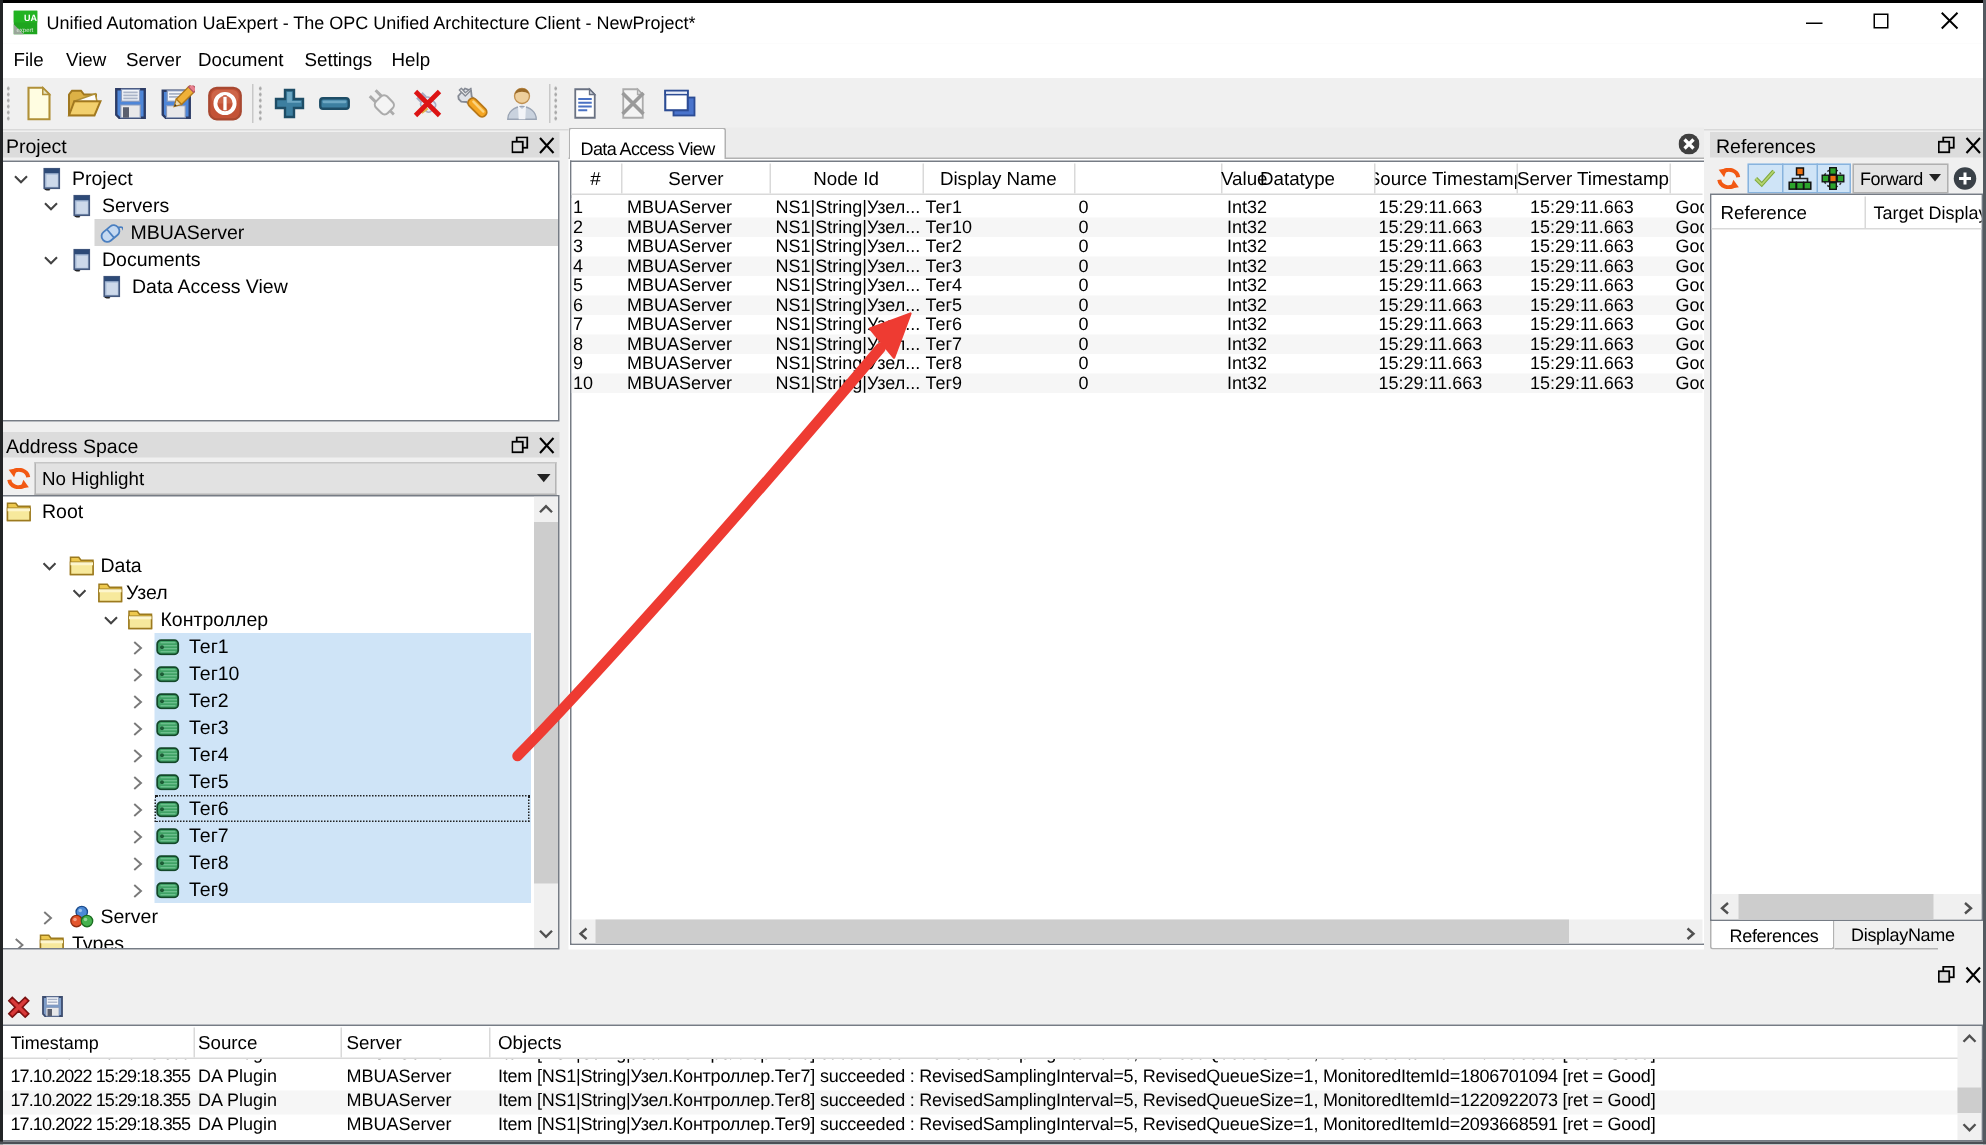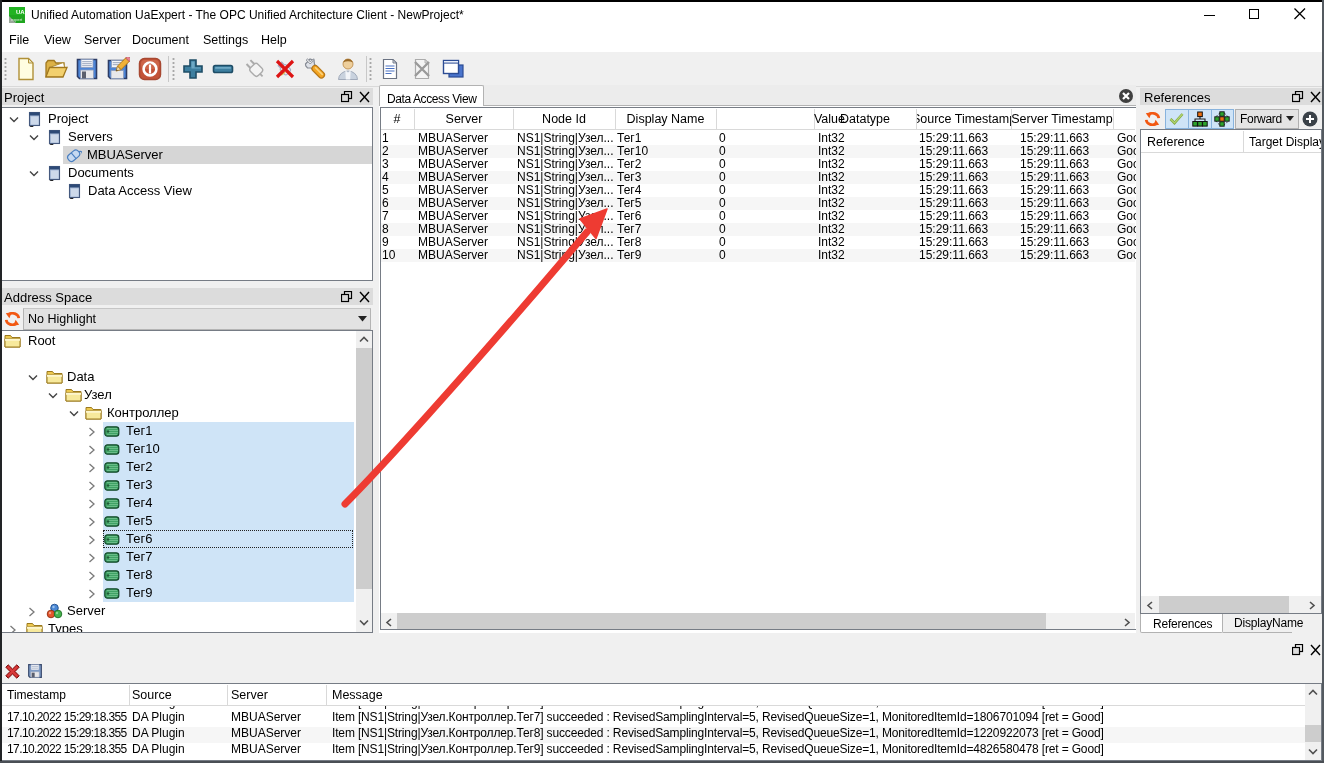--- a/index.html
+++ b/index.html
@@ -699,21 +699,21 @@
 </svg>
 
 <div class="frame" style="left:0px;top:683px;width:1322px;height:78px;overflow:hidden">
   <div class="abs" style="left:0;top:0;width:1320px;height:22px;background:#fff;border-bottom:1px solid #d9d9d9"></div>
   <div class="abs" style="left:128px;top:1px;width:1px;height:20px;background:#d9d9d9"></div>
   <div class="abs" style="left:226px;top:1px;width:1px;height:20px;background:#d9d9d9"></div>
   <div class="abs" style="left:325px;top:1px;width:1px;height:20px;background:#d9d9d9"></div>
   <span class="abs" style="left:6px;top:4px;font-size:12px">Timestamp</span>
   <span class="abs" style="left:131px;top:4px;font-size:12.5px">Source</span>
   <span class="abs" style="left:230px;top:4px;font-size:12.5px">Server</span>
-  <span class="abs" style="left:331px;top:4px;font-size:12.5px">Message</span>
+  <span class="abs" style="left:331px;top:4px;font-size:12.5px">Objects</span>
   <div class="abs" style="left:0;top:22px;width:1305px;height:5px;overflow:hidden;font-size:12px">
     <div class="abs" style="left:0;top:-11px;width:1305px;white-space:nowrap">
               <span class="abs" style="left:6px;letter-spacing:-0.6px">17.10.2022 15:29:18.355</span>
               <span class="abs" style="left:131px">DA Plugin</span>
               <span class="abs" style="left:230px">MBUAServer</span>
               <span class="abs" style="left:331px;letter-spacing:-0.15px">Item [NS1|String|Узел.Контроллер.Тег6] succeeded : RevisedSamplingInterval=5, RevisedQueueSize=1, MonitoredItemId=1704463368 [ret = Good]</span>
             </div>
   </div>
   <div class="abs" style="left:0;top:27px;width:1305px;height:16px;font-size:12px;line-height:13px;white-space:nowrap">
             <span class="abs" style="left:6px;letter-spacing:-0.6px">17.10.2022 15:29:18.355</span>
@@ -724,21 +724,21 @@
   <div class="abs" style="left:0;top:43px;width:1305px;height:16px;background:#f6f6f6;font-size:12px;line-height:13px;white-space:nowrap">
             <span class="abs" style="left:6px;letter-spacing:-0.6px">17.10.2022 15:29:18.355</span>
             <span class="abs" style="left:131px">DA Plugin</span>
             <span class="abs" style="left:230px">MBUAServer</span>
             <span class="abs" style="left:331px;letter-spacing:-0.15px">Item [NS1|String|Узел.Контроллер.Тег8] succeeded : RevisedSamplingInterval=5, RevisedQueueSize=1, MonitoredItemId=1220922073 [ret = Good]</span>
           </div>
   <div class="abs" style="left:0;top:59px;width:1305px;height:16px;font-size:12px;line-height:13px;white-space:nowrap">
             <span class="abs" style="left:6px;letter-spacing:-0.6px">17.10.2022 15:29:18.355</span>
             <span class="abs" style="left:131px">DA Plugin</span>
             <span class="abs" style="left:230px">MBUAServer</span>
-            <span class="abs" style="left:331px;letter-spacing:-0.15px">Item [NS1|String|Узел.Контроллер.Тег9] succeeded : RevisedSamplingInterval=5, RevisedQueueSize=1, MonitoredItemId=4826580478 [ret = Good]</span>
+            <span class="abs" style="left:331px;letter-spacing:-0.15px">Item [NS1|String|Узел.Контроллер.Тег9] succeeded : RevisedSamplingInterval=5, RevisedQueueSize=1, MonitoredItemId=2093668591 [ret = Good]</span>
           </div>
   <div class="sbtrack" style="left:1304px;top:0;width:16px;height:76px"></div>
   <div class="sbthumb" style="left:1304px;top:41px;width:16px;height:17px"></div>
   <svg class="abs" style="left:1307px;top:5px" width="10" height="7">
             <path d="M1,5.5 L5,1.5 L9,5.5" stroke="#505050" stroke-width="1.6" fill="none"></path>
           </svg>
   <svg class="abs" style="left:1307px;top:64px" width="10" height="7">
             <path d="M1,1.5 L5,5.5 L9,1.5" stroke="#505050" stroke-width="1.6" fill="none"></path>
           </svg>
 </div>

